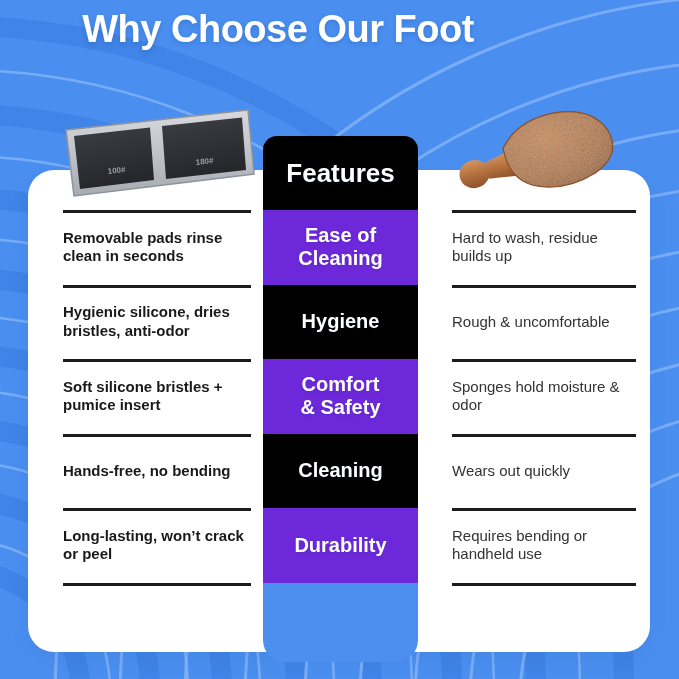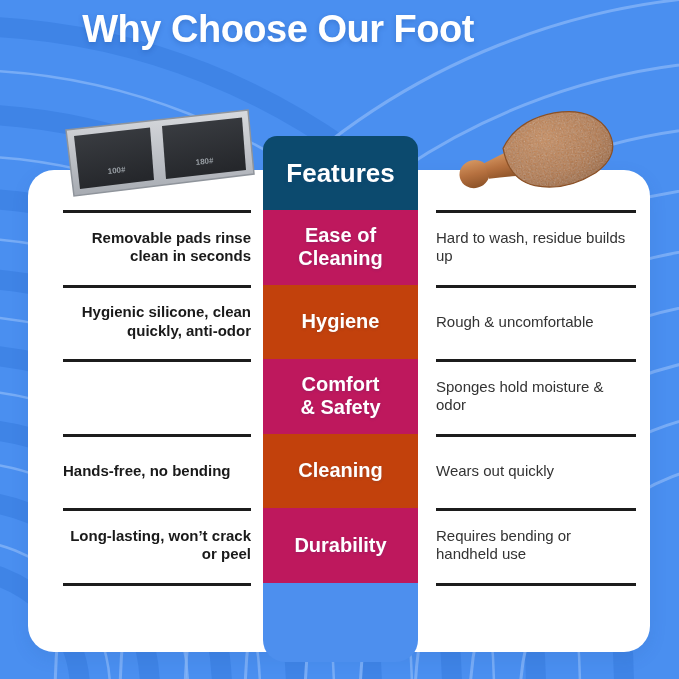--- a/index.html
+++ b/index.html
@@ -68,21 +68,21 @@
     top: 136px;
     width: 155px;
     height: 526px;
     border-radius: 14px 14px 22px 22px;
     overflow: hidden;
     background: #4d8fee;
     z-index: 5;
   }
   .mid-head {
     height: 74px;
-    background: #0c4a6e;
+    background: #000000;
     display: flex;
     align-items: center;
     justify-content: center;
   }
   .mid-head span {
     color: #fff;
     font-weight: bold;
     font-size: 26px;
     text-shadow: 0 2px 4px rgba(20,60,130,.18);
   }
@@ -93,33 +93,33 @@
     justify-content: center;
     text-align: center;
     color: #fff;
     font-weight: bold;
     font-size: 20px;
     line-height: 1.15;
     padding: 0 6px;
     box-sizing: border-box;
     text-shadow: 0 1px 3px rgba(20,60,130,.18);
   }
-  .mid-cell.light { background: #be185d; }
-  .mid-cell.dark  { background: #c2410c; }
+  .mid-cell.light { background: #6d28d9; }
+  .mid-cell.dark  { background: #000000; }
   .mid-foot { flex: 1 1 auto; background: #4186e6; }
 
   
   .col {
     position: absolute;
     top: 170px;
     z-index: 4;
     box-sizing: border-box;
   }
-  .col-left  { left: 28px;  width: 235px; padding-left: 35px; padding-right: 12px; text-align: right; }
-  .col-right { left: 418px; width: 232px; padding-left: 18px; padding-right: 14px; }
+  .col-left  { left: 28px;  width: 235px; padding-left: 35px; padding-right: 12px; }
+  .col-right { left: 418px; width: 232px; padding-left: 34px; padding-right: 14px; }
 
   .rowcell {
     height: 74.5px;
     display: flex;
     align-items: center;
     box-sizing: border-box;
     position: relative;
   }
   .rowcell.head { height: 40px; }
   .rowcell .rule {
@@ -229,24 +229,25 @@
   <div class="col col-left">
     <div class="rowcell head">
       <span class="txt"></span>
     </div>
     <div class="rowcell">
       <div class="rule"></div>
       <span class="txt">Removable pads rinse clean in seconds</span>
     </div>
     <div class="rowcell">
       <div class="rule"></div>
-      <span class="txt">Hygienic silicone, clean quickly, anti-odor</span>
-    </div>
-    <div class="rowcell">
-      <div class="rule"></div>
+      <span class="txt">Hygienic silicone, dries bristles, anti-odor</span>
+    </div>
+    <div class="rowcell">
+      <div class="rule"></div>
+      <span class="txt">Soft silicone bristles + pumice insert</span>
     </div>
     <div class="rowcell">
       <div class="rule"></div>
       <span class="txt">Hands-free, no bending</span>
     </div>
     <div class="rowcell">
       <div class="rule"></div>
       <span class="txt">Long-lasting, won’t crack or peel</span>
     </div>
     <div class="tail-rule">

